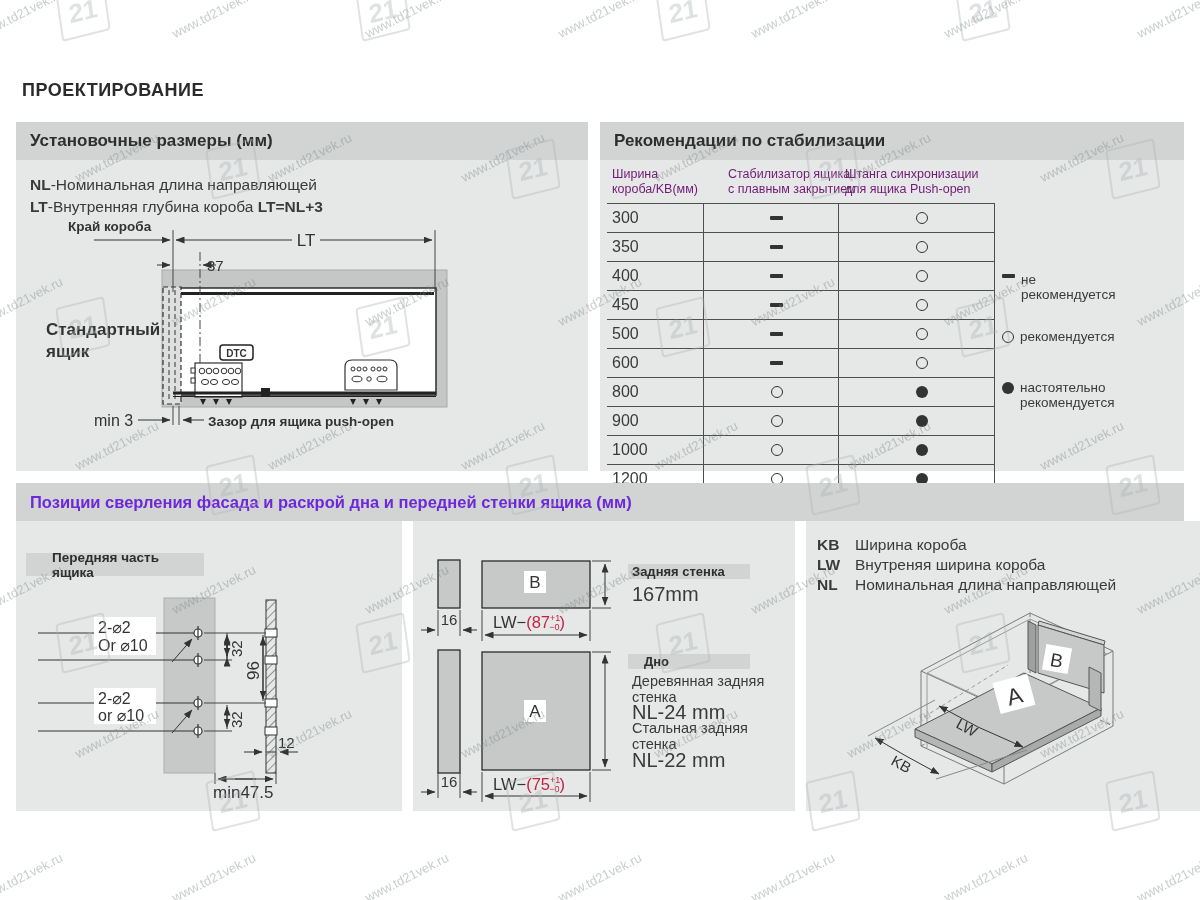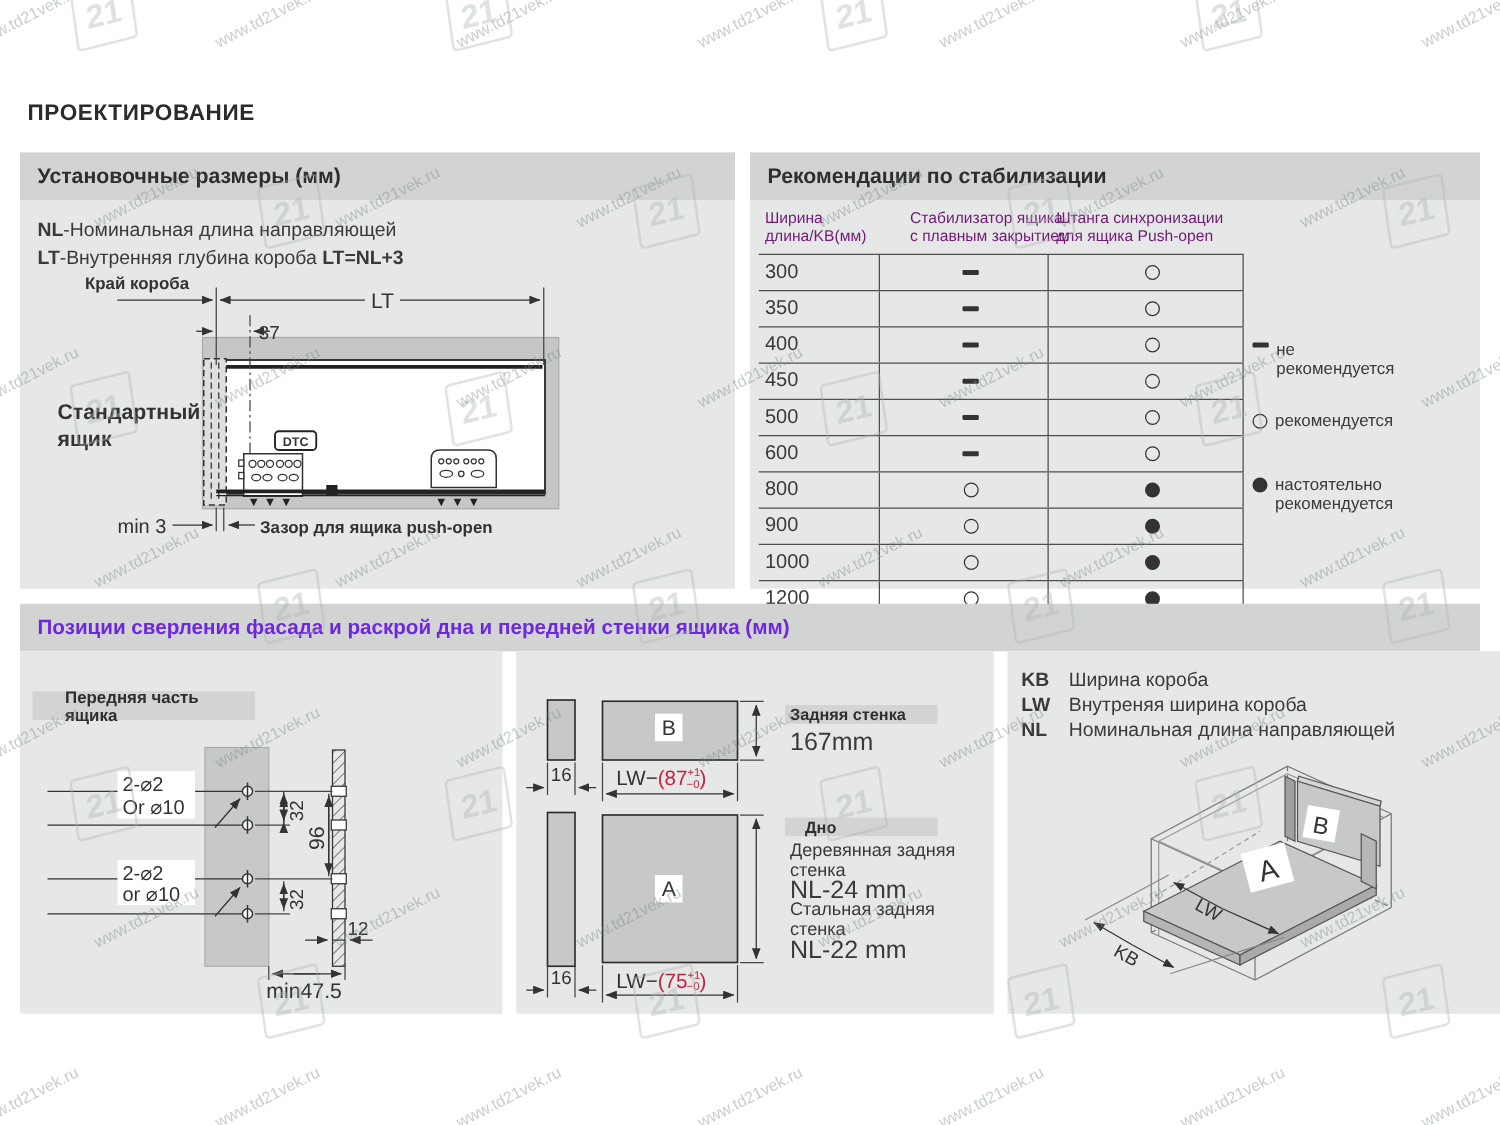--- a/index.html
+++ b/index.html
@@ -134,21 +134,21 @@
     <line x1="188" y1="298" x2="167" y2="298" stroke="#333" marker-end="url(#i_e)"></line>
     <text x="78" y="304" font-size="16">min 3</text>
     <text x="192" y="304" font-size="13.5" font-weight="bold">Зазор для ящика push-open</text>
   </svg>
 </div>
 
 <div class="panel" style="left:600px;top:122px;width:584px;height:349px;">
   <div class="panel-header">Рекомендации по стабилизации</div>
   <div class="tbl-head" style="left:12px;top:45px;">
     <div>Ширина</div>
-      <div>длина/KB(мм)</div>
+      <div>короба/KB(мм)</div>
   </div>
   <div class="tbl-head" style="left:128px;top:45px;">
     <div>Стабилизатор ящика</div>
       <div>с плавным закрытием</div>
   </div>
   <div class="tbl-head" style="left:245px;top:45px;">
     <div>Штанга синхронизации</div>
       <div>для ящика Push-open</div>
   </div>
   <div class="trows">

